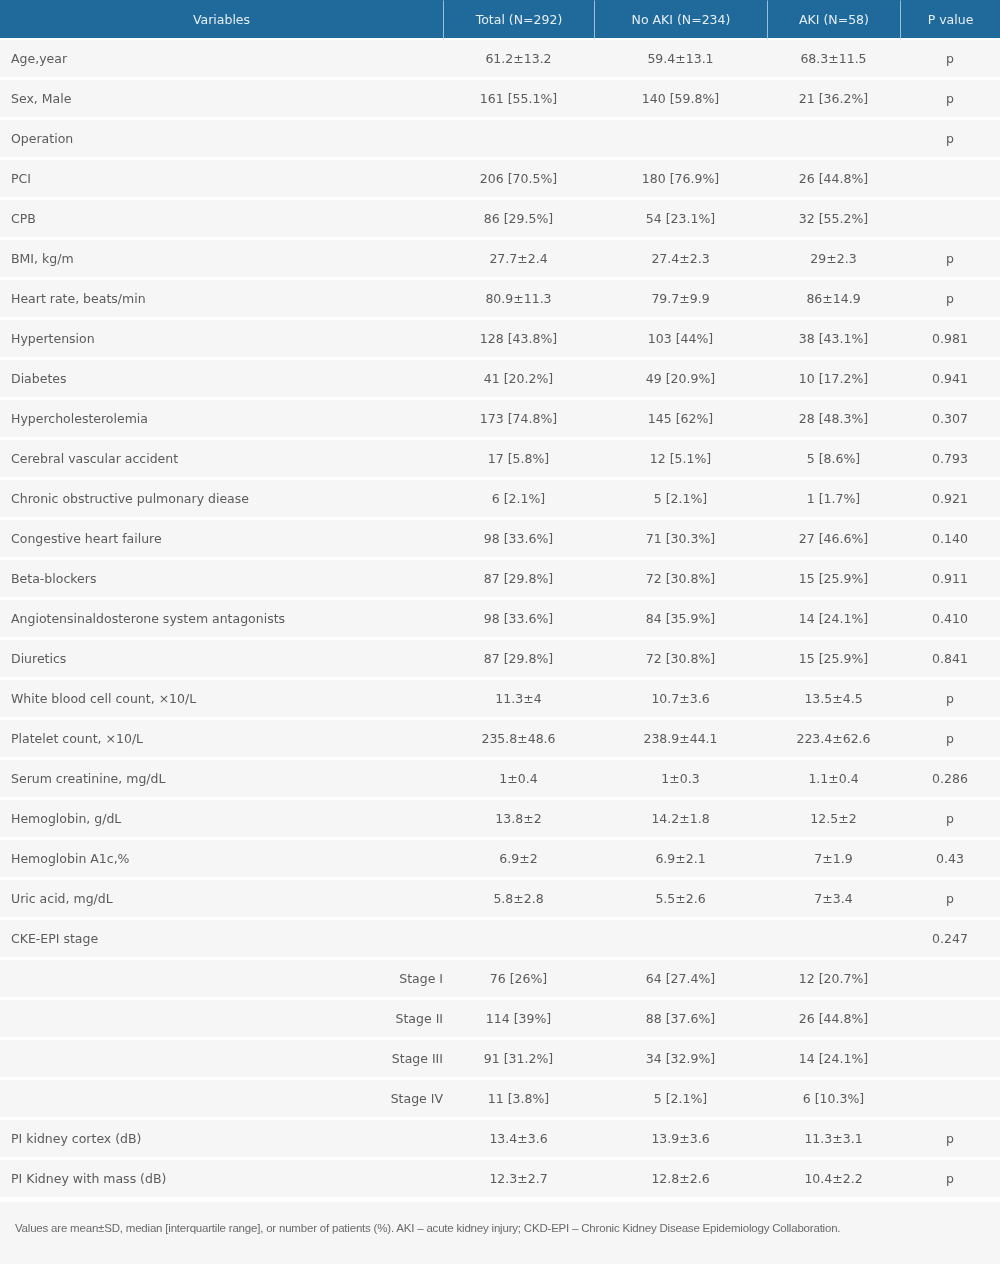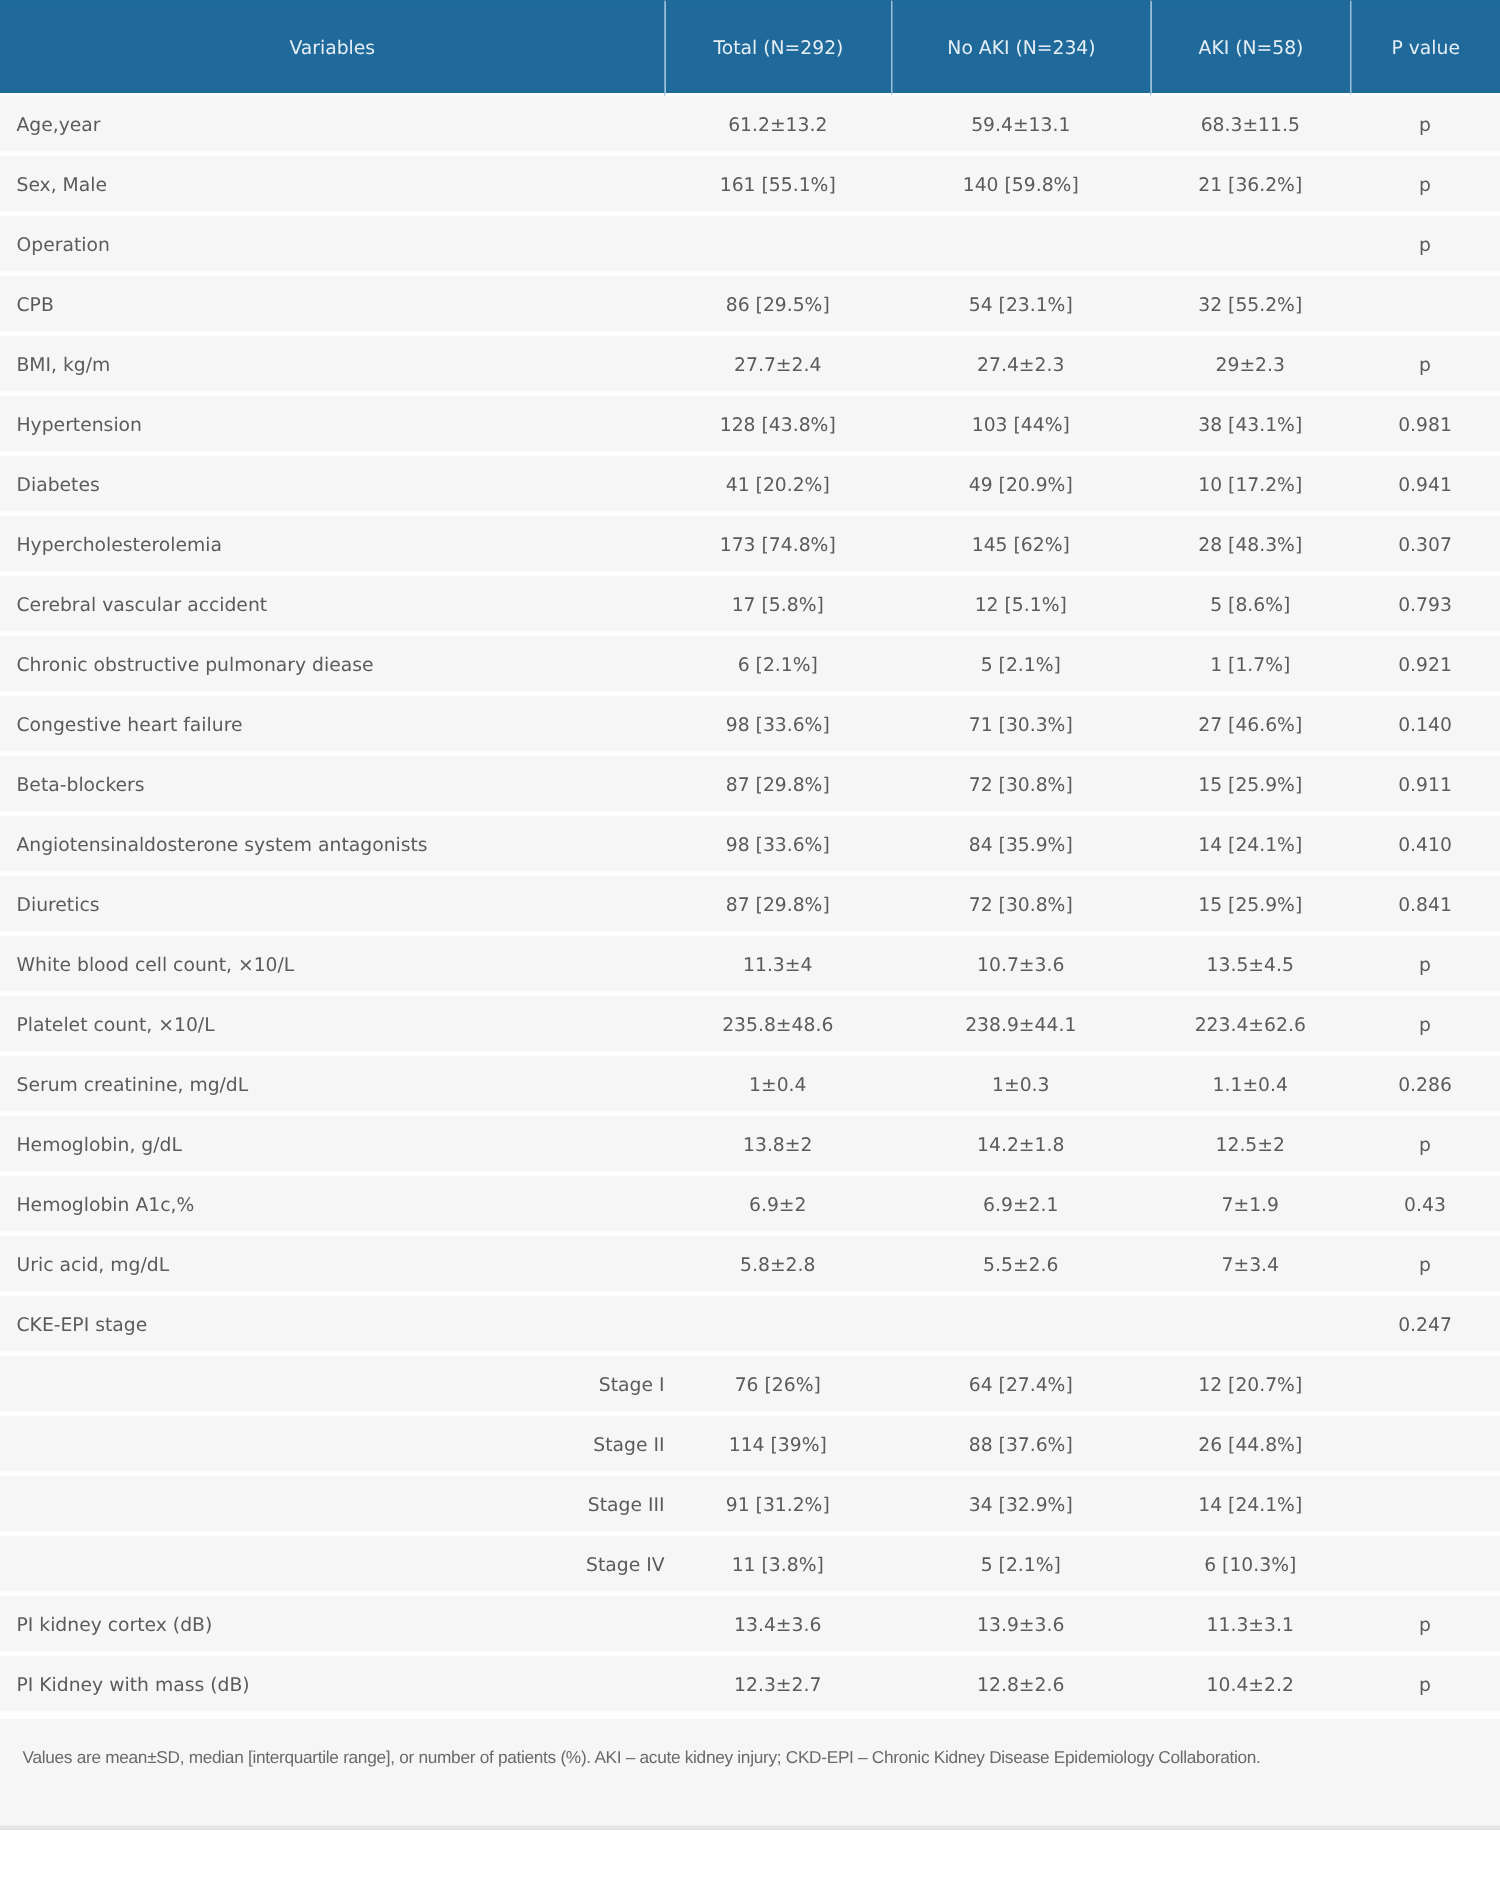--- a/index.html
+++ b/index.html
@@ -6,21 +6,21 @@
     body { width: 1000px; height: 1264px; overflow: hidden; font-family: "DejaVu Sans", "Liberation Sans", sans-serif; color: #5b5b5b; }
     .wrap { width: 1000px; }
     table { width: 1000px; border-collapse: separate; border-spacing: 0; table-layout: fixed; }
     col.c0 { width: 443px; }
     col.c1 { width: 151px; }
     col.c2 { width: 173px; }
     col.c3 { width: 133px; }
     col.c4 { width: 100px; }
     thead th {
       background: #1f6a9b; color: #e6eef5; font-weight: normal; font-size: 12.5px;
-      height: 37px; padding: 12px; text-align: center; border-left: 1px solid #9cc0d8;
+      height: 37px; padding: 0; text-align: center; border-left: 1px solid #9cc0d8;
       border-top: 1px solid #1f6a9b; border-bottom: 2px solid #ffffff;
     }
     thead th:first-child { border-left: none; }
     tbody td {
       background: #f6f6f6; font-size: 12.5px; height: 37px; padding: 0;
       border-bottom: 3px solid #ffffff; text-align: center; color: #5b5b5b; white-space: nowrap;
     }
     tbody td.label { text-align: left; padding-left: 11px; }
     tbody td.label.indent { padding-left: 37px; text-align: right; }
     .footnote {
@@ -66,31 +66,45 @@
           <td>p</td>
         </tr>
         <tr>
           <td class="label">Operation</td>
           <td></td>
           <td></td>
           <td></td>
           <td>p</td>
         </tr>
         <tr>
+          <td class="label">PCI</td>
+          <td>206 [70.5%]</td>
+          <td>180 [76.9%]</td>
+          <td>26 [44.8%]</td>
+          <td></td>
+        </tr>
+        <tr>
           <td class="label">CPB</td>
           <td>86 [29.5%]</td>
           <td>54 [23.1%]</td>
           <td>32 [55.2%]</td>
           <td></td>
         </tr>
         <tr>
           <td class="label">BMI, kg/m</td>
           <td>27.7±2.4</td>
           <td>27.4±2.3</td>
           <td>29±2.3</td>
+          <td>p</td>
+        </tr>
+        <tr>
+          <td class="label">Heart rate, beats/min</td>
+          <td>80.9±11.3</td>
+          <td>79.7±9.9</td>
+          <td>86±14.9</td>
           <td>p</td>
         </tr>
         <tr>
           <td class="label">Hypertension</td>
           <td>128 [43.8%]</td>
           <td>103 [44%]</td>
           <td>38 [43.1%]</td>
           <td>0.981</td>
         </tr>
         <tr>

